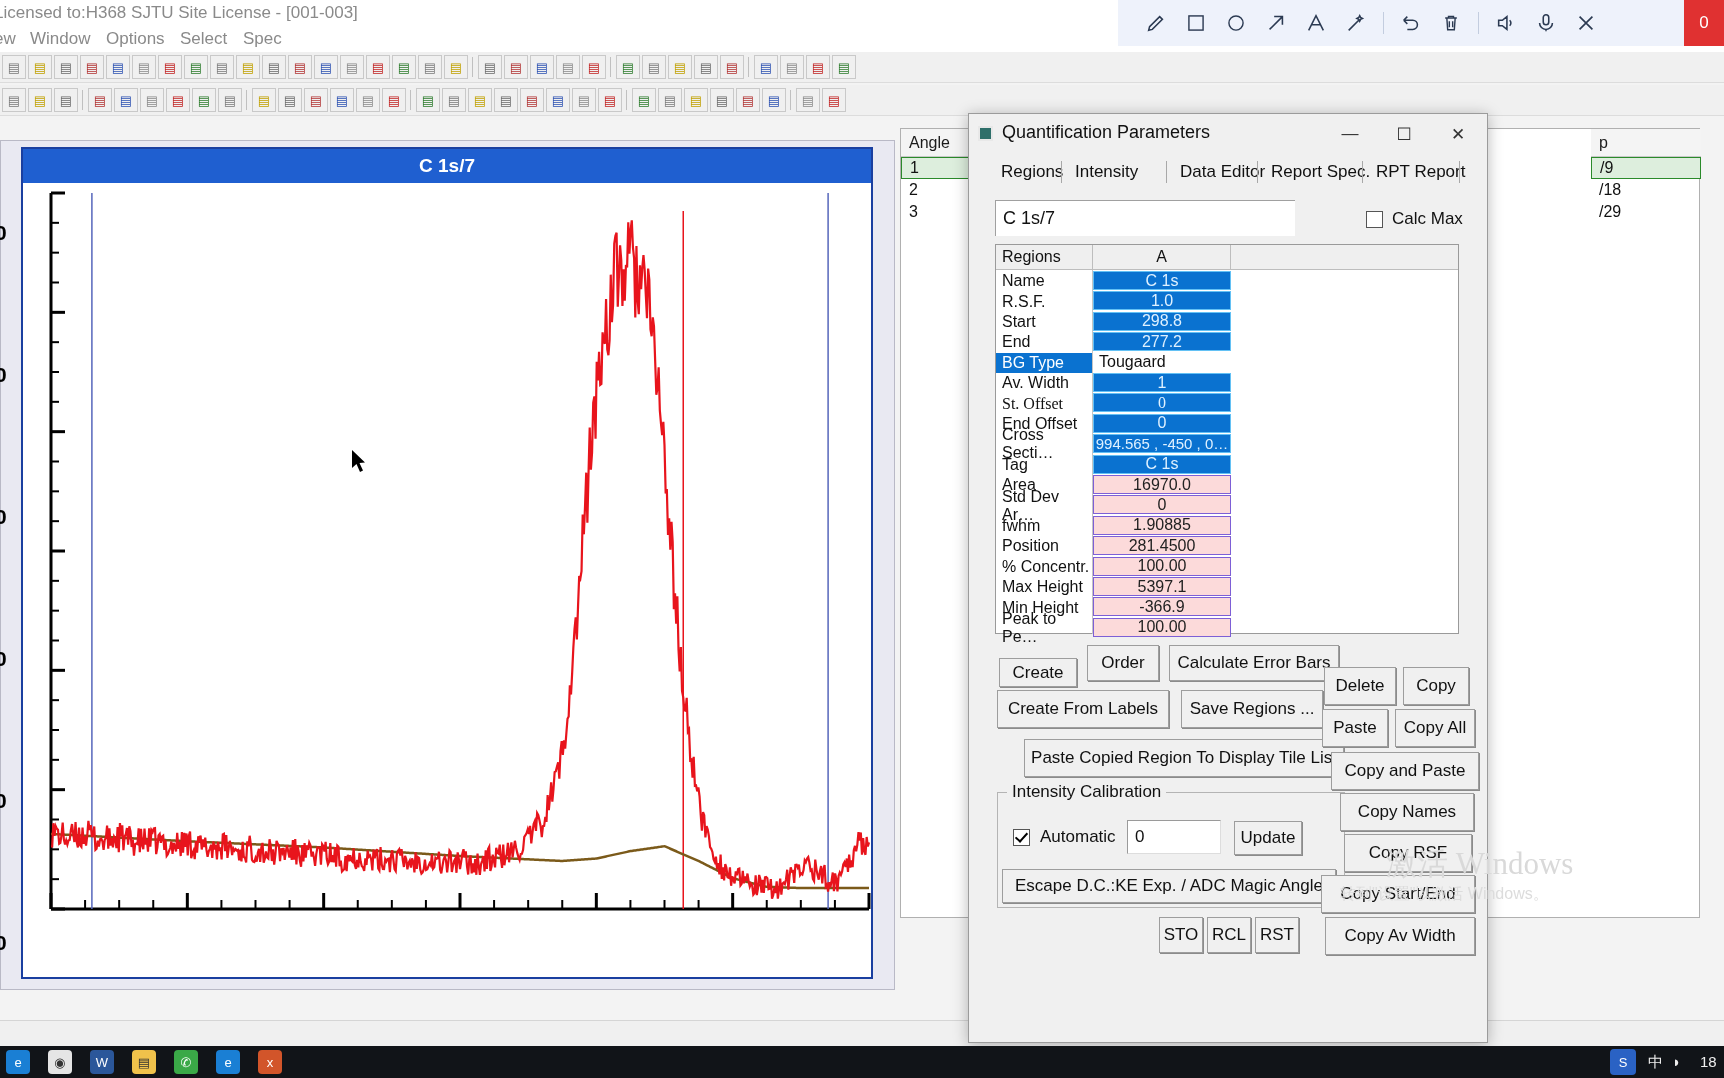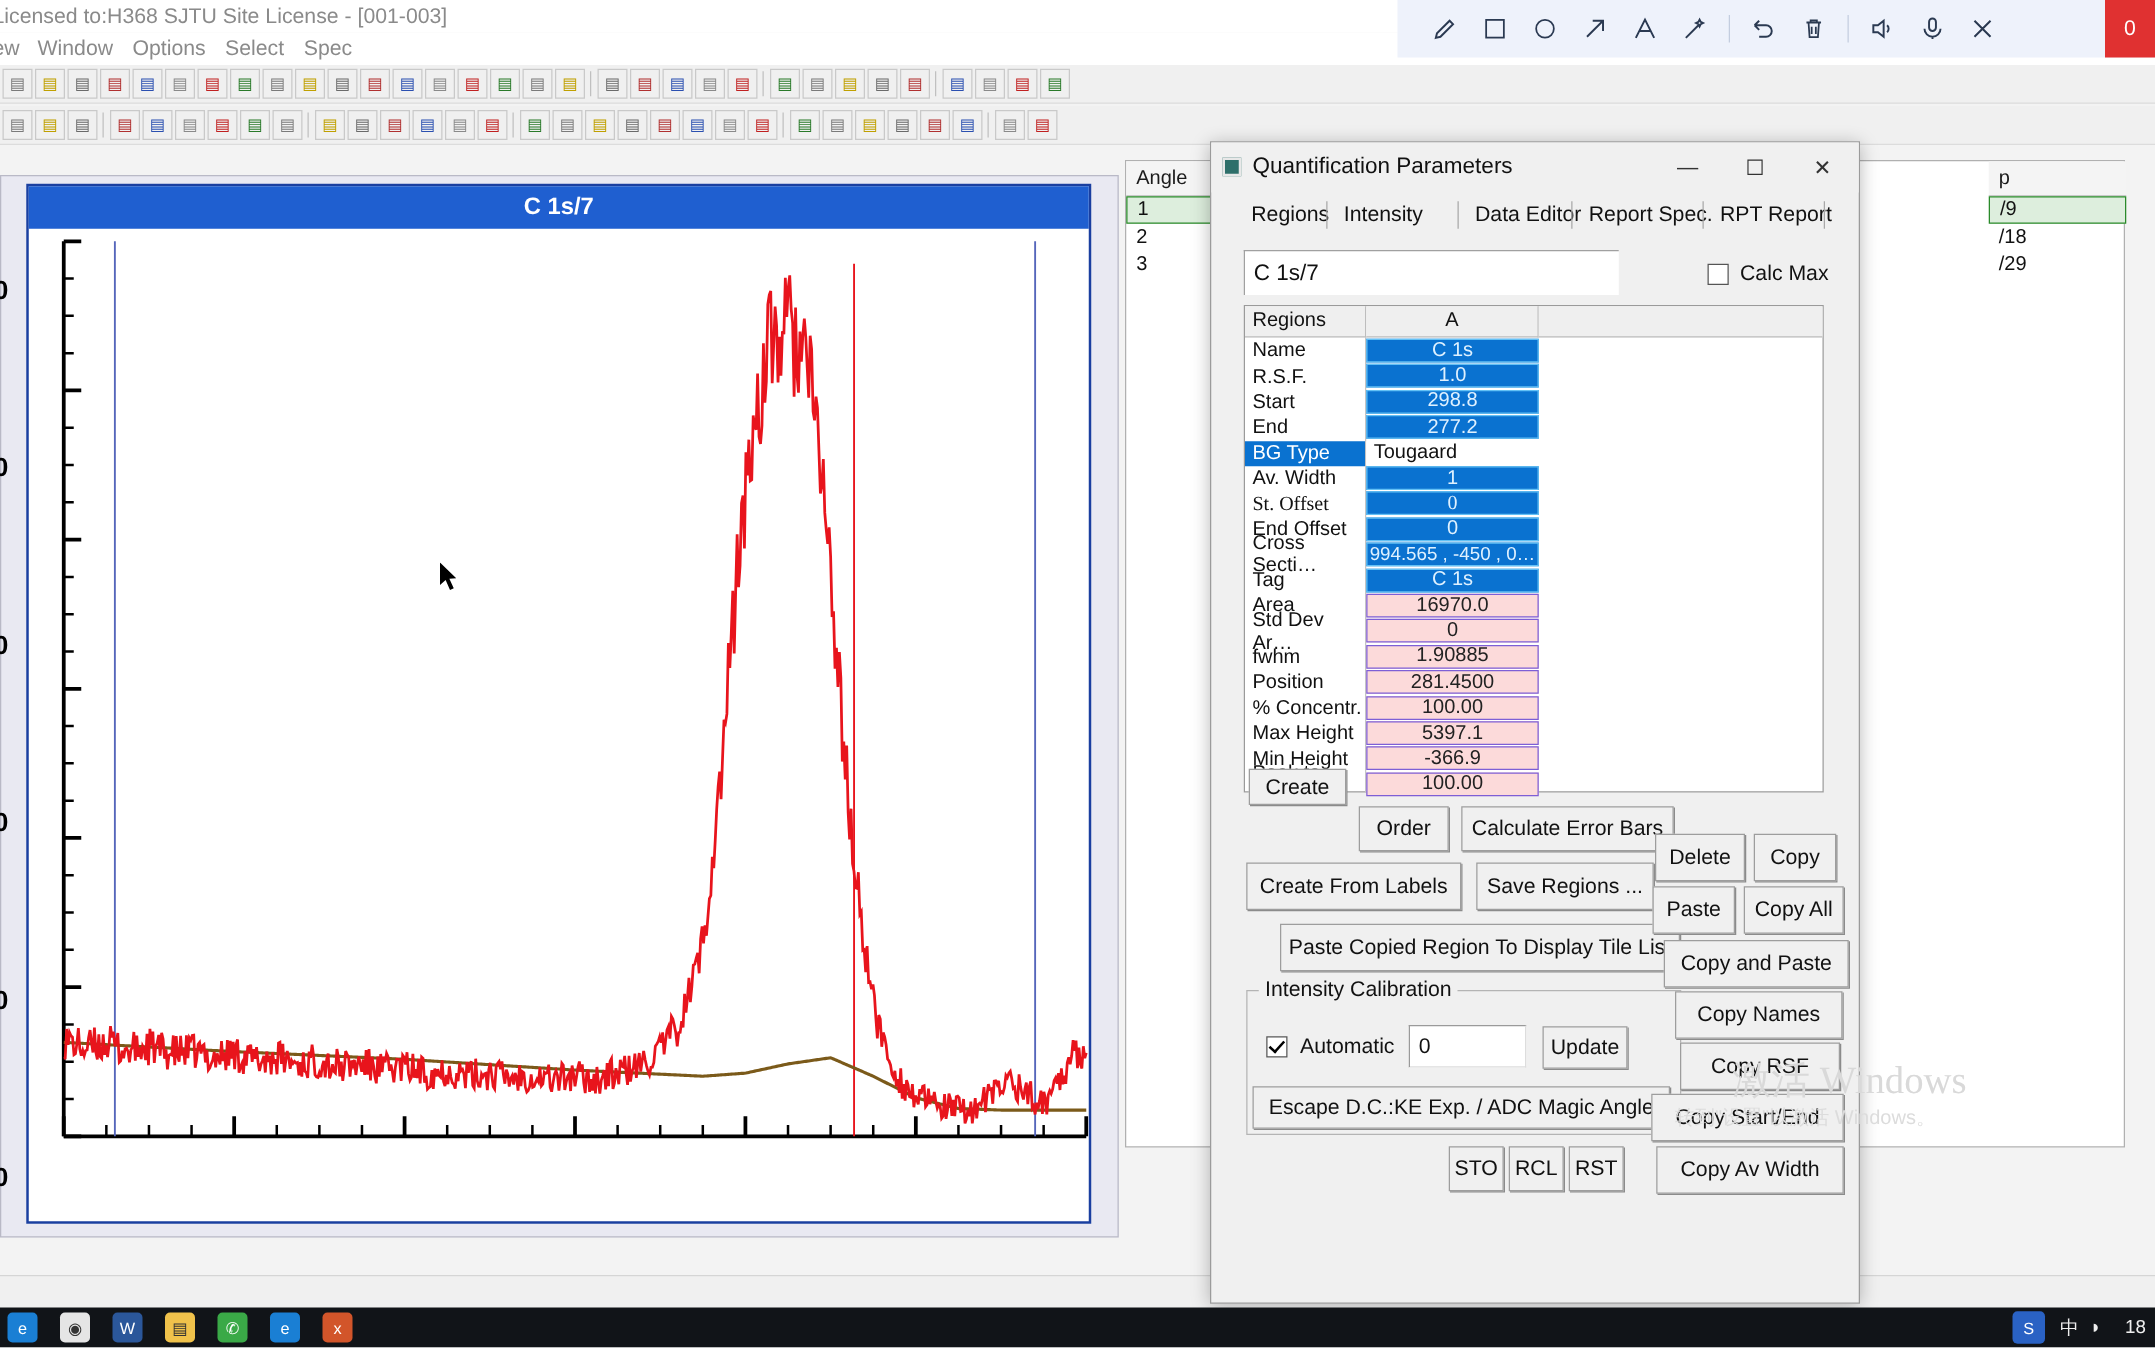--- a/index.html
+++ b/index.html
@@ -551,21 +551,21 @@
             <div class="rlab">Min Height</div>
             <div class="rval pink">-366.9</div>
           </div>
           <div class="rrow" style="top: 372.8px;">
             <div class="rlab">Peak to Pe…</div>
             <div class="rval pink">100.00</div>
           </div>
         </div>
     </div>
 
-    <div class="btn" style="left:30px;top:501px;width:78px;height:29px">Create</div>
+    <div class="btn" style="left:30px;top:544px;width:78px;height:29px">Create</div>
     <div class="btn" style="left:118px;top:531px;width:72px;height:36px">Order</div>
     <div class="btn" style="left:200px;top:531px;width:170px;height:36px">Calculate Error Bars</div>
 
     <div class="btn" style="left:28px;top:576px;width:172px;height:38px">Create From Labels</div>
     <div class="btn" style="left:212px;top:576px;width:142px;height:38px">Save Regions ...</div>
     <div class="btn" style="left:55px;top:625px;width:320px;height:38px">Paste Copied Region To Display Tile List</div>
 
     <div class="grp" style="left:28px;top:678px;width:348px;height:116px"></div>
     <div class="grp-lbl" style="left:38px;top:668px">Intensity Calibration</div>
     <div style="position:absolute;left:44px;top:713px;display:flex;align-items:center;gap:10px;font-size:17px;color:#111">

